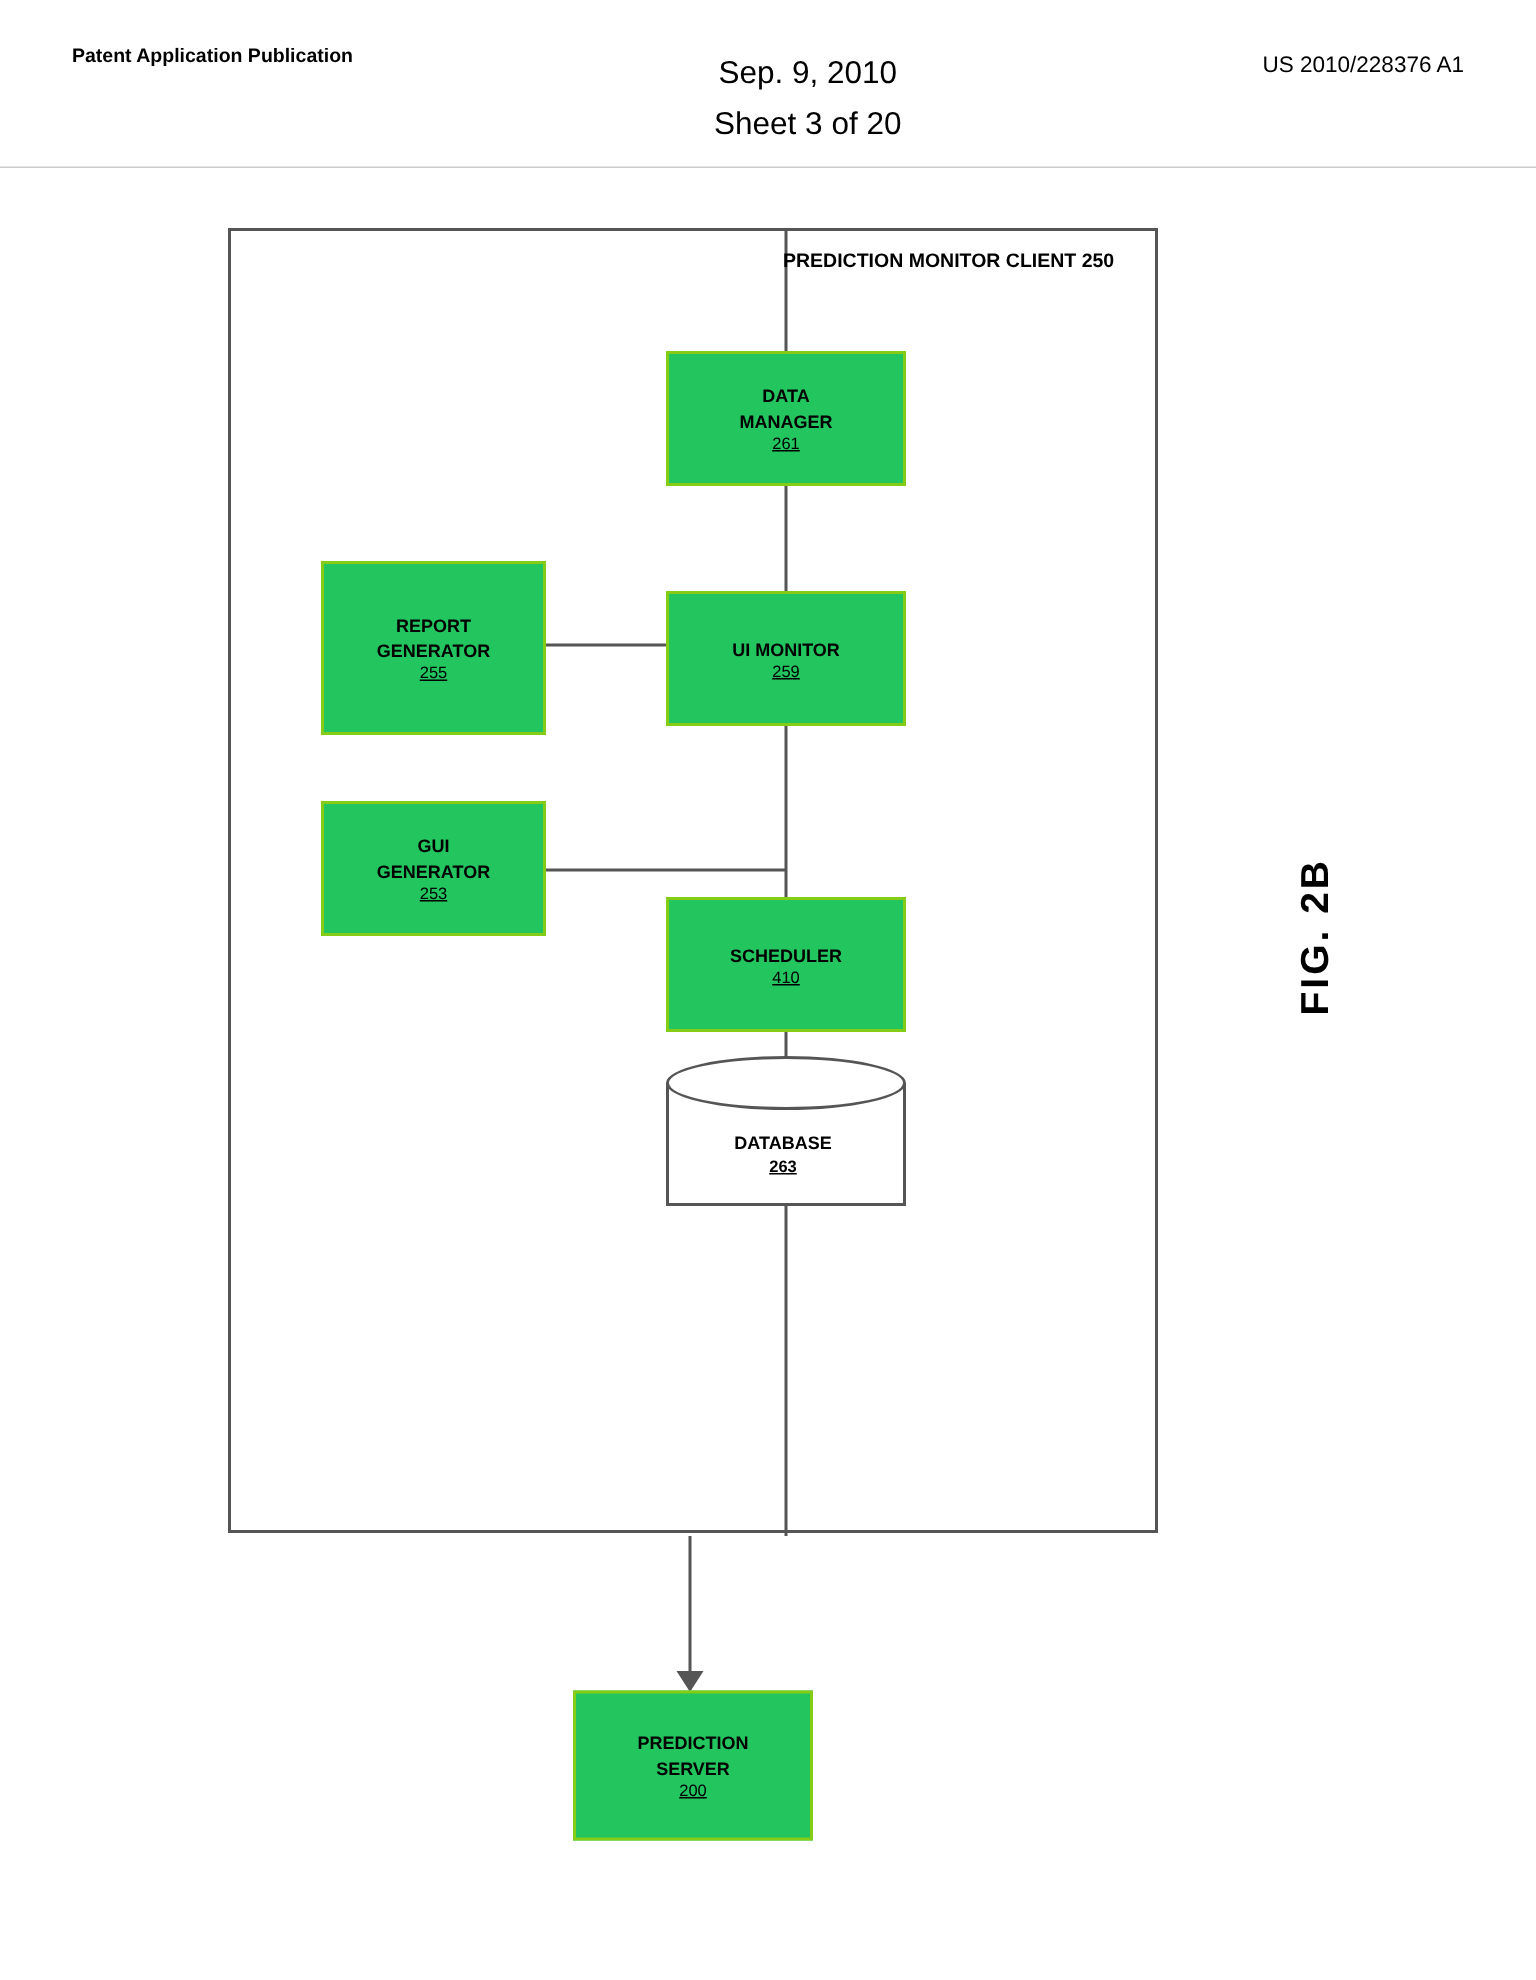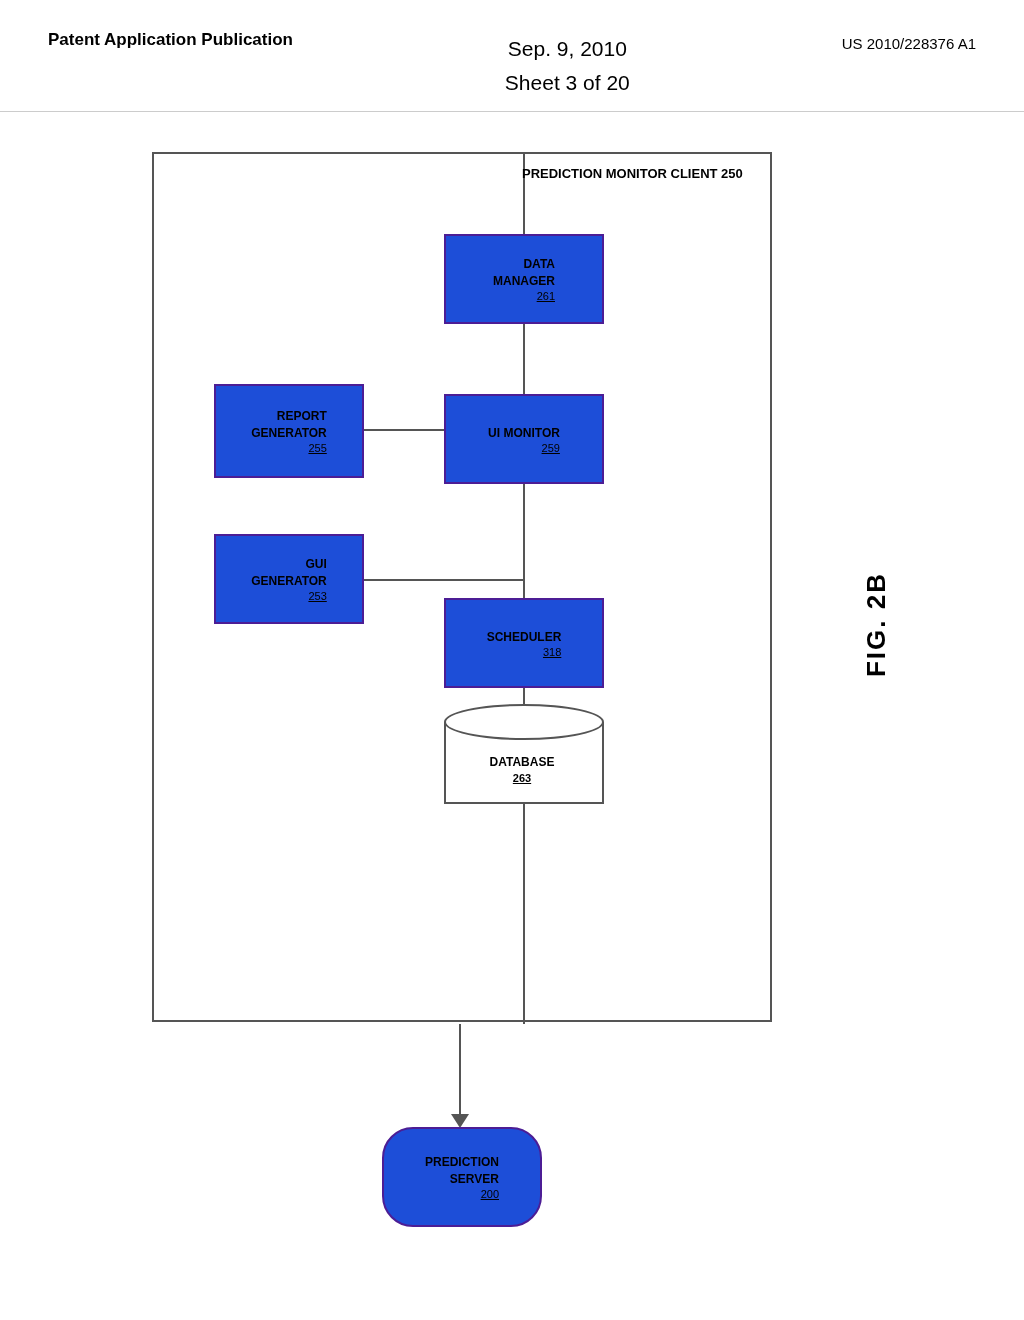--- a/index.html
+++ b/index.html
@@ -13,21 +13,21 @@
 
     .header {
       display: flex;
       justify-content: space-between;
       align-items: flex-start;
       padding: 28px 48px 12px 48px;
       border-bottom: 1px solid #ccc;
     }
 
     .header-left {
-      font-size: 17px;
+      font-size: 13px;
       font-weight: bold;
       line-height: 1.4;
     }
 
     .header-center {
       text-align: center;
       font-size: 21px;
       line-height: 1.6;
       padding-top: 4px;
     }
@@ -69,45 +69,45 @@
       right: 18px;
       font-size: 13px;
       font-weight: bold;
       text-align: right;
       line-height: 1.3;
     }
 
     
     .inner-box {
       position: absolute;
-      border: 2px solid #4c1d95;
-      background: #1d4ed8;
+      border: 2px solid #84cc16;
+      background: #22c55e;
       display: flex;
       align-items: center;
       justify-content: center;
-      text-align: right;
+      text-align: center;
     }
 
     .box-label {
       font-size: 12px;
       font-weight: bold;
       line-height: 1.4;
     }
 
     .box-number {
       font-size: 11px;
       text-decoration: underline;
     }
 
     
     .report-generator {
-      top: 230px;
+      top: 220px;
       left: 60px;
       width: 150px;
-      height: 94px;
+      height: 116px;
     }
 
     
     .gui-generator {
       top: 380px;
       left: 60px;
       width: 150px;
       height: 90px;
     }
 
@@ -358,21 +358,21 @@
           </div>
           <div class="box-number">259</div>
         </div>
       </div>
 
       <div class="inner-box scheduler">
         <div>
           <div class="box-label">
             <span>SCHEDULER</span>
           </div>
-          <div class="box-number">318</div>
+          <div class="box-number">410</div>
         </div>
       </div>
 
       <div class="database-container">
         <div class="cylinder">
           <div class="cylinder-body"></div>
           <div class="cylinder-top"></div>
           <div class="cylinder-label">
             <div class="box-label">DATABASE</div>
             <div class="box-number">263</div>
@@ -380,21 +380,21 @@
         </div>
       </div>
 
     </div>
 
     <div class="outer-box-label" style="position:absolute; top:14px; left:400px; font-size:13px; font-weight:bold; text-align:left;">PREDICTION MONITOR CLIENT 250</div>
 
     <div class="arrow-down"></div>
     <div class="arrow-head"></div>
 
-    <div class="inner-box prediction-server" style="position:absolute;border-radius:31px;">
+    <div class="inner-box prediction-server" style="position:absolute;">
       <div>
         <div class="box-label">
           <span>PREDICTION</span><br>
           <span>SERVER</span>
         </div>
         <div class="box-number">200</div>
       </div>
     </div>
 
     <div class="fig-label">FIG. 2B</div>

